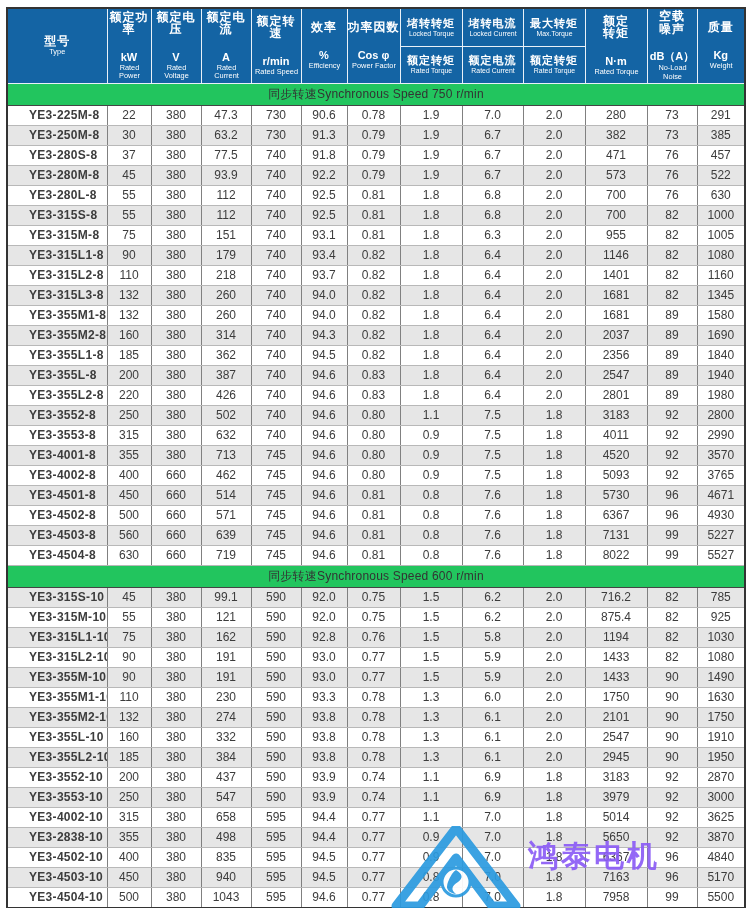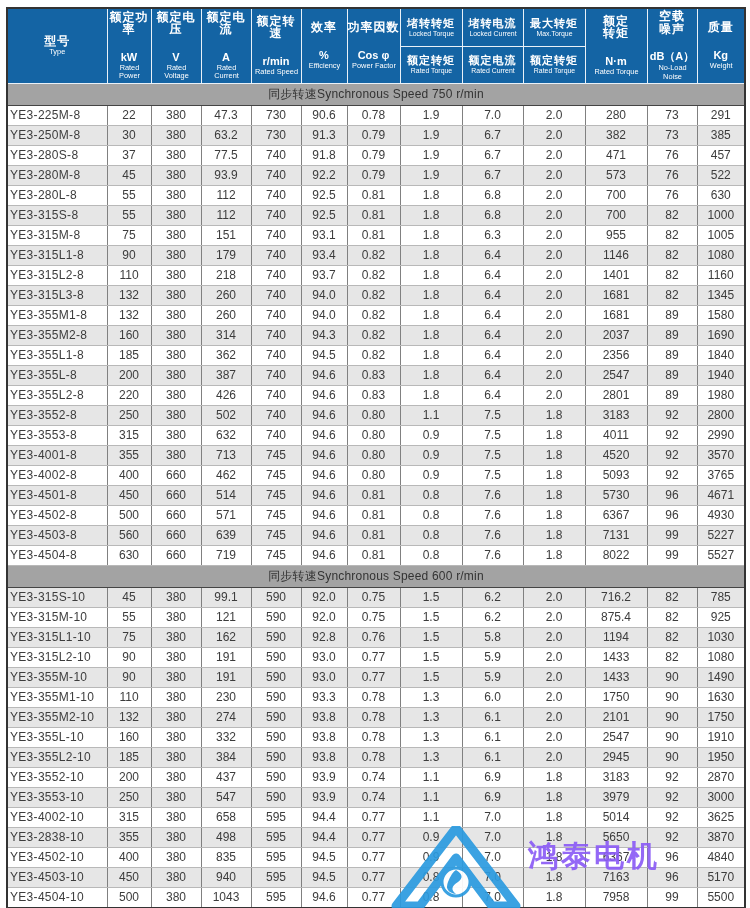--- a/index.html
+++ b/index.html
@@ -42,25 +42,25 @@
     border-top:1px solid #b8b8b8;
     border-bottom:1px solid #b8b8b8;
     font-size:12px;
     color:#3c3c3c;
     text-align:center;
     height:19px;
     padding:0;
     white-space:nowrap;
     overflow:hidden;
   }
-  tbody td.type{text-align:left;padding-left:2px;letter-spacing:.3px;}
+  tbody td.type{text-align:left;padding-left:21px;letter-spacing:.3px;font-weight:bold;}
   tbody tr.gray td{background:#e6e6e6;}
   tbody tr.white td{background:#fff;}
   tbody tr.section td{
-    background:#a3a3a3;
+    background:#22c55e;
     font-size:12px;
     color:#333;
     height:21px;
     border-top:1.5px solid #333;
     border-bottom:1px solid #444;
     letter-spacing:.2px;
   }
   table{border:2px solid #333;}
   
   .blob{position:absolute;border-radius:50%;background:radial-gradient(closest-side,rgba(190,190,190,.18),rgba(190,190,190,0));pointer-events:none;}

